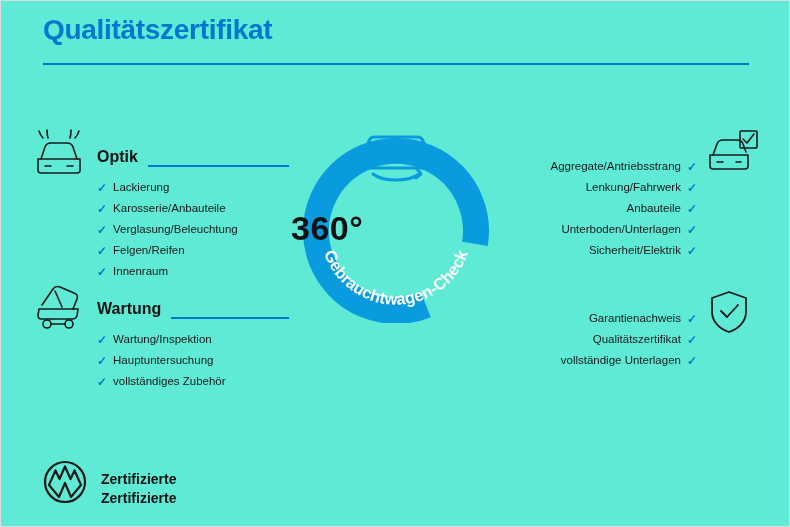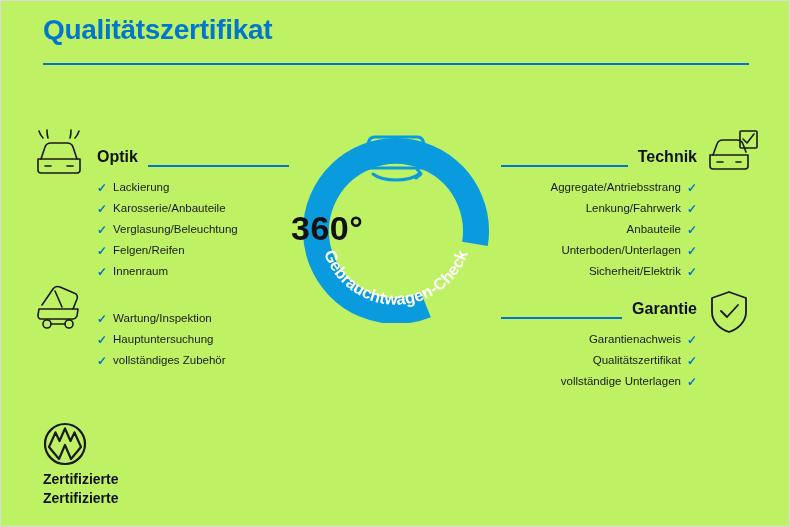--- a/index.html
+++ b/index.html
@@ -13,21 +13,21 @@
     font-family: "Liberation Sans", sans-serif;
     color: #1a1a1a;
     overflow: hidden;
   }
   .page {
     position: relative;
     width: 790px;
     height: 527px;
     box-sizing: border-box;
     border: 1px solid #d8dde2;
-    background: #bef264;
+    background: #5eead4;
   }
   
   .header {
     position: absolute;
     left: 42px;
     top: 12px;
     width: 706px;
   }
   .header-title {
     font-size: 28px;
@@ -126,22 +126,21 @@
   #icon-wartung  { left: 32px;  top: 282px; }
   #icon-technik  { left: 706px; top: 128px; }
   #icon-garantie { left: 706px; top: 288px; }
 
   
   .footer {
     position: absolute;
     left: 42px;
     bottom: 18px;
     display: flex;
-    align-items: flex-start;
-    flex-direction: column;
+    align-items: flex-end;
   }
   .vw-logo { margin-right: 14px; }
   .footer-text {
     font-size: 14px;
     font-weight: bold;
     color: #111;
     line-height: 1.35;
   }
 </style>
 </head>
@@ -201,44 +200,44 @@
           <span class="item-label">Felgen/Reifen</span>
         </li>
       <li>
           <span class="check">✓</span>
           <span class="item-label">Innenraum</span>
         </li>
     </ul>
   </div>
 
   <div class="block left" id="block-wartung">
-    <ul class="items">
-      <li>
-          <span class="check">✓</span>
-          <span class="item-label">Wartung/Inspektion</span>
-        </li>
-      <li>
-          <span class="check">✓</span>
-          <span class="item-label">Hauptuntersuchung</span>
-        </li>
-      <li>
-          <span class="check">✓</span>
-          <span class="item-label">vollständiges Zubehör</span>
-        </li>
-    </ul>
-  </div>
-
-  <div class="block right" id="block-technik">
     <div class="block-head">
-      <div class="block-title">Technik</div>
+      <div class="block-title">Wartung</div>
       <div class="block-rule"></div>
     </div>
     <ul class="items">
       <li>
           <span class="check">✓</span>
+          <span class="item-label">Wartung/Inspektion</span>
+        </li>
+      <li>
+          <span class="check">✓</span>
+          <span class="item-label">Hauptuntersuchung</span>
+        </li>
+      <li>
+          <span class="check">✓</span>
+          <span class="item-label">vollständiges Zubehör</span>
+        </li>
+    </ul>
+  </div>
+
+  <div class="block right" id="block-technik">
+    <ul class="items">
+      <li>
+          <span class="check">✓</span>
           <span class="item-label">Aggregate/Antriebsstrang</span>
         </li>
       <li>
           <span class="check">✓</span>
           <span class="item-label">Lenkung/Fahrwerk</span>
         </li>
       <li>
           <span class="check">✓</span>
           <span class="item-label">Anbauteile</span>
         </li>
@@ -247,24 +246,20 @@
           <span class="item-label">Unterboden/Unterlagen</span>
         </li>
       <li>
           <span class="check">✓</span>
           <span class="item-label">Sicherheit/Elektrik</span>
         </li>
     </ul>
   </div>
 
   <div class="block right" id="block-garantie">
-    <div class="block-head">
-      <div class="block-title">Garantie</div>
-      <div class="block-rule"></div>
-    </div>
     <ul class="items">
       <li>
           <span class="check">✓</span>
           <span class="item-label">Garantienachweis</span>
         </li>
       <li>
           <span class="check">✓</span>
           <span class="item-label">Qualitätszertifikat</span>
         </li>
       <li>

